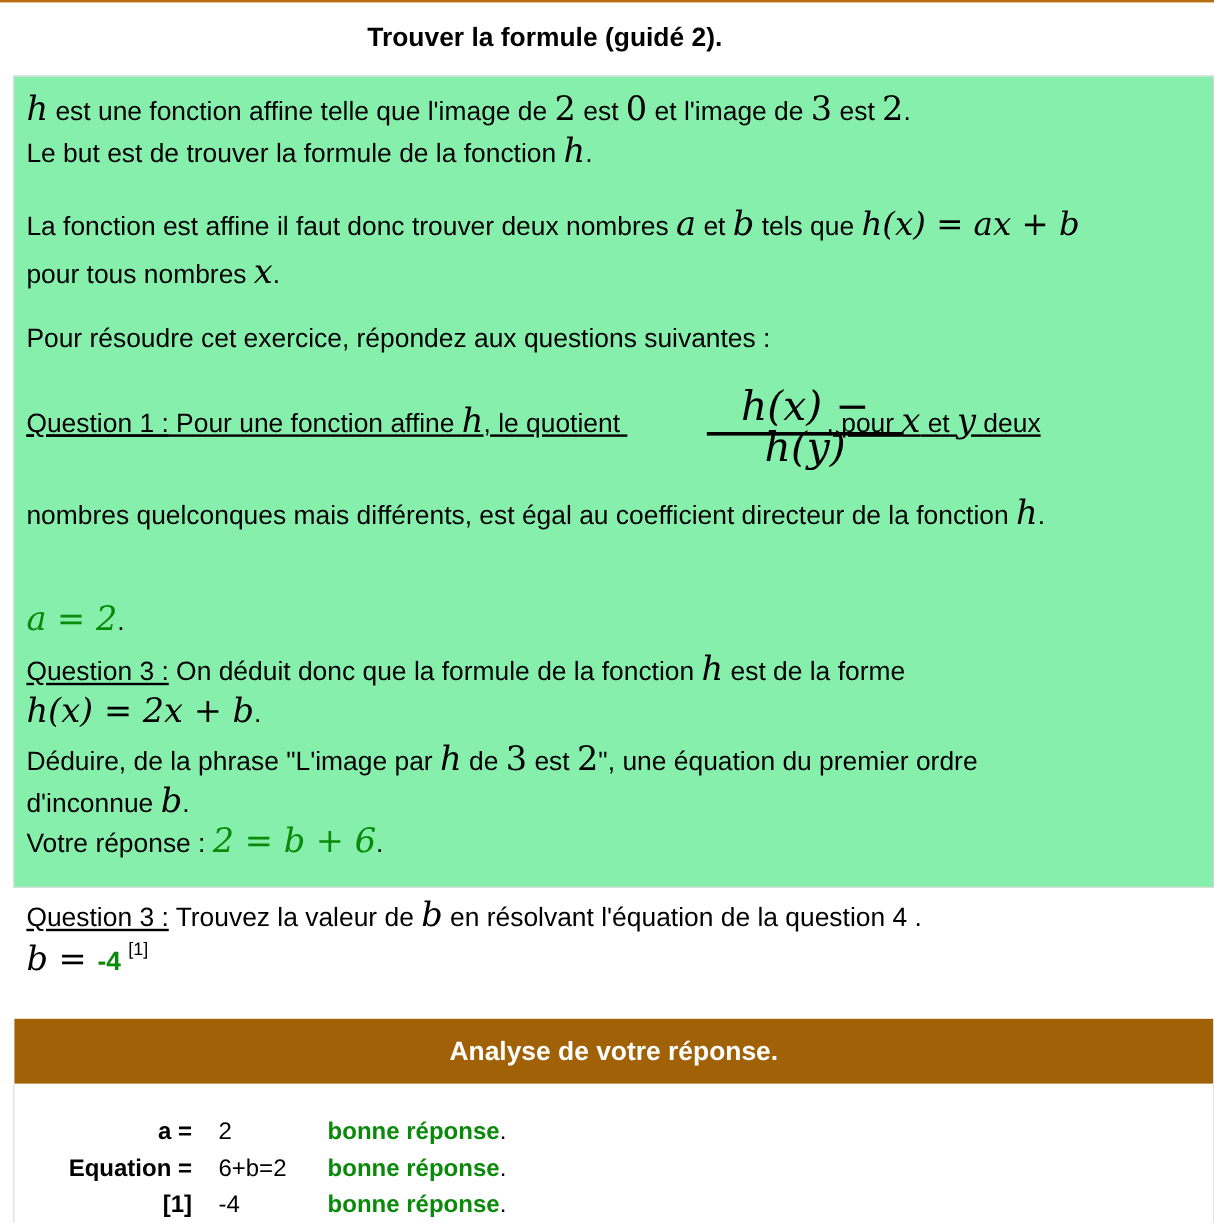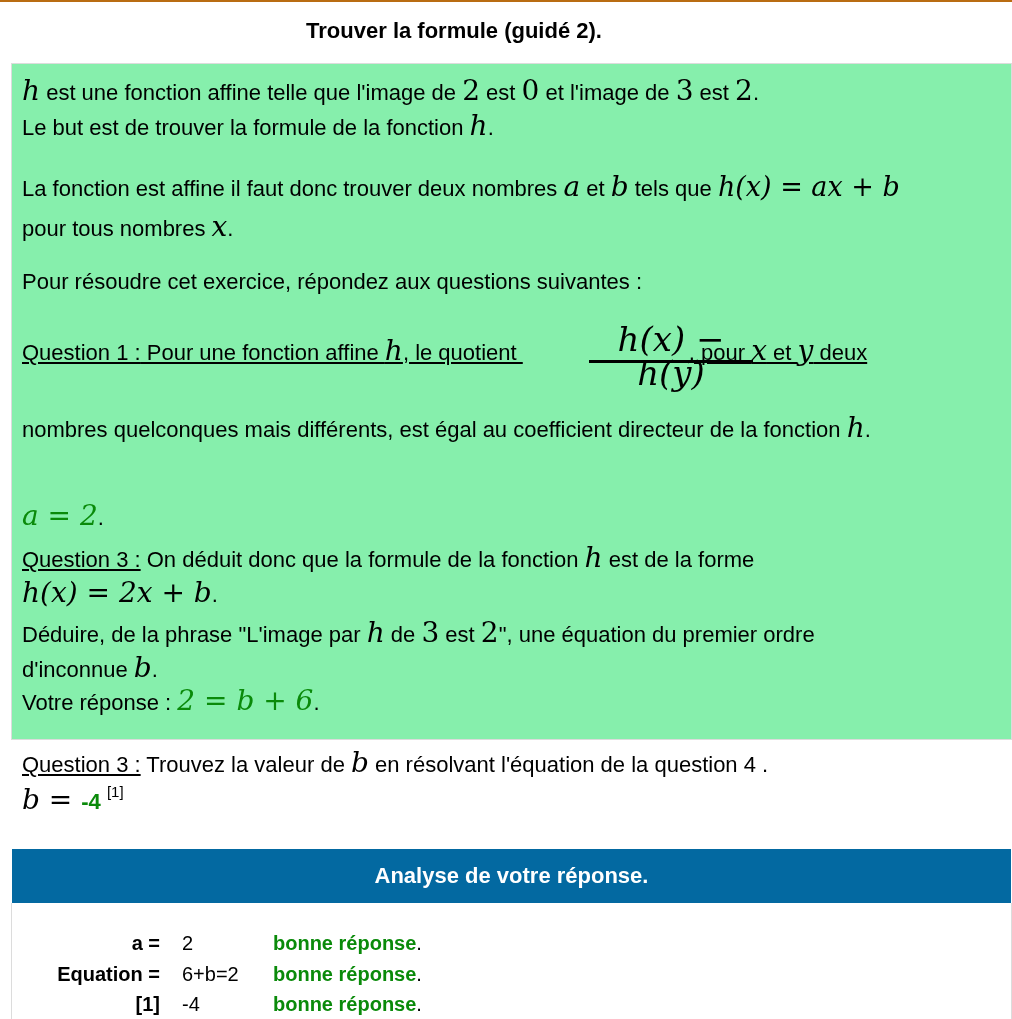--- a/index.html
+++ b/index.html
@@ -39,21 +39,21 @@
       position: absolute; left: 577px; top: 258px; width: 164px; text-align: center;
       font-family: "DejaVu Serif", "Liberation Serif", serif; font-style: italic; font-size: 34px;
     }
     .frac .num { display: block; height: 36px; line-height: 34px; }
     .frac .bar { display: block; height: 3px; background: #000; margin: 2px 0; }
     .frac .den { display: block; height: 34px; line-height: 34px; }
     .sup { font-size: 15px; vertical-align: super; position: relative; top: -4px; }
     .b-answer { font-family: "Liberation Sans", sans-serif; font-weight: bold; font-size: 22px; font-style: normal; }
     .analysis-bar {
       position: absolute; left: 12px; top: 849px; width: 999px; height: 54px;
-      background: #0369a1; color: #fff; font-weight: bold; font-size: 22px;
+      background: #a16207; color: #fff; font-weight: bold; font-size: 22px;
       text-align: center; line-height: 54px;
     }
     .analysis-panel {
       position: absolute; left: 11px; top: 903px; width: 1001px; height: 116px;
       border-left: 1px solid #dcdcdc; border-right: 1px solid #dcdcdc;
     }
     .arow { position: absolute; left: 0; height: 30px; font-size: 20px; line-height: 30px; width: 600px; }
     .arow .lbl { position: absolute; right: 852px; font-weight: bold; white-space: nowrap; }
     .arow .lbl { left: 0; width: 148px; text-align: right; right: auto; }
     .arow .val { position: absolute; left: 170px; white-space: nowrap; }

